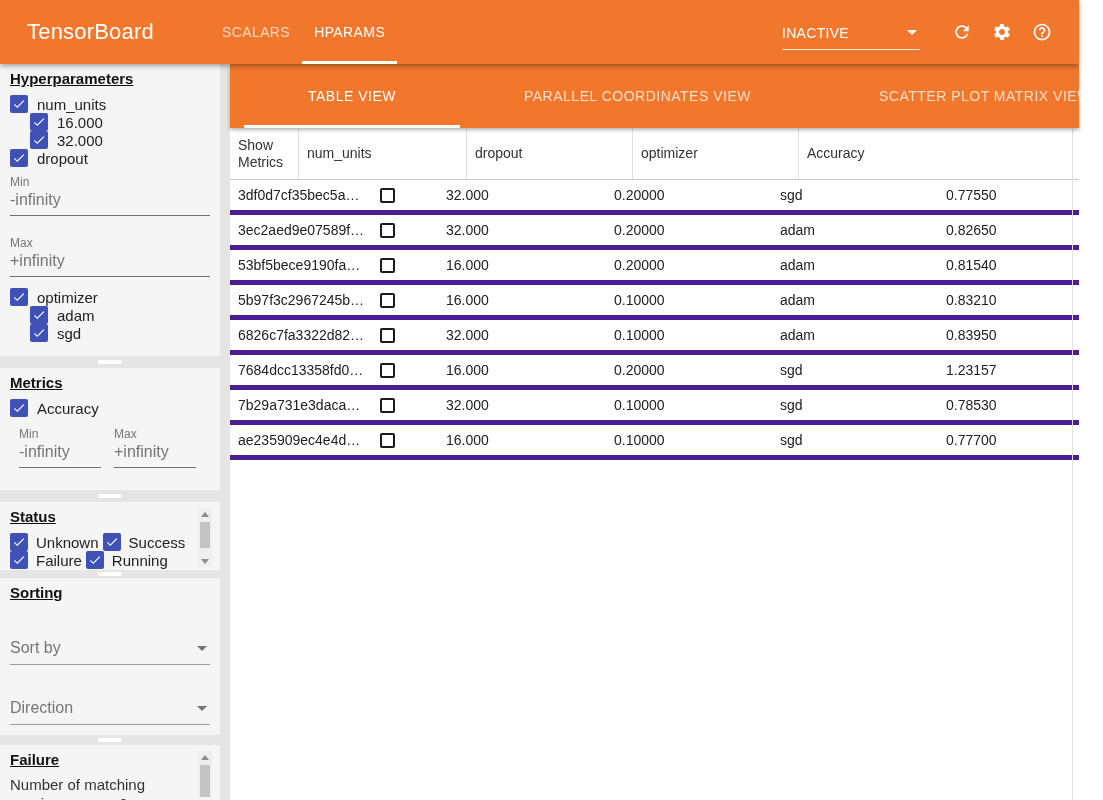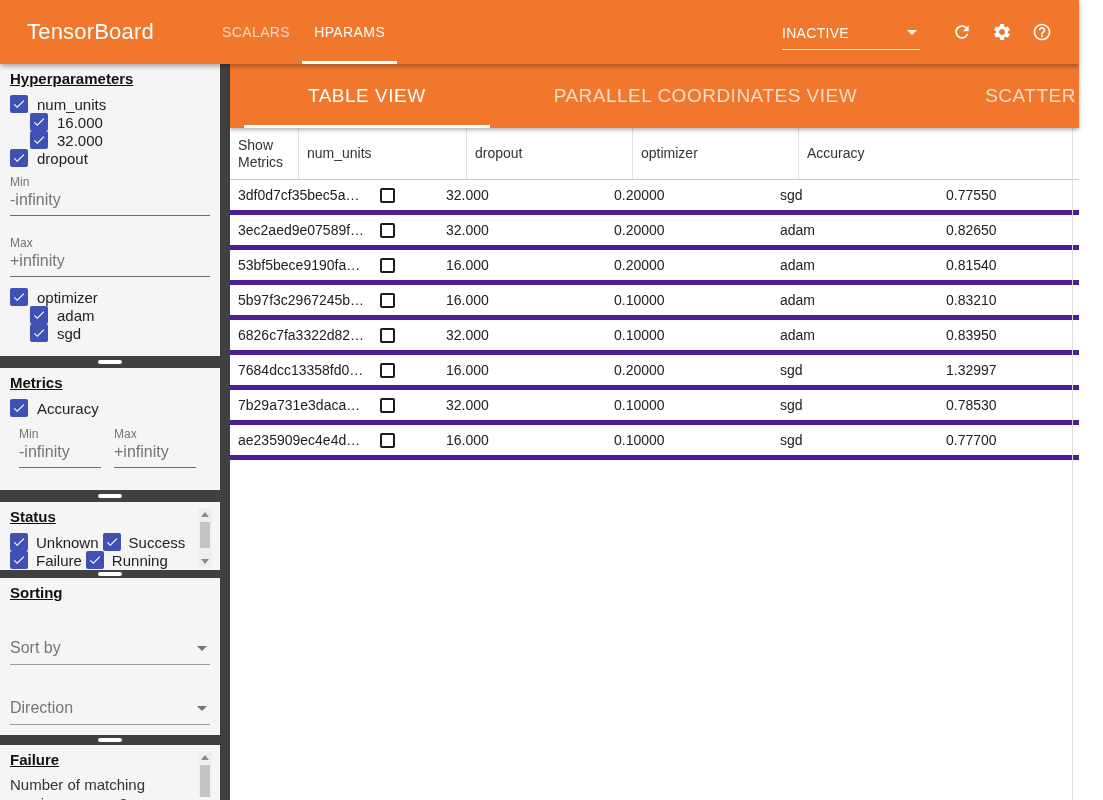--- a/index.html
+++ b/index.html
@@ -24,21 +24,21 @@
   .caret { width:0; height:0; border-left:5px solid transparent; border-right:5px solid transparent;
            border-top:5px solid currentColor; display:inline-block; }
   .caret-white { color:#fff; margin-right:3px; }
   .icon-btn { background:none; border:none; width:20px; height:20px; padding:0; margin-left:20px; cursor:pointer; }
   .icon-btn svg { width:20px; height:20px; fill:#fff; display:block; }
 
   
   .content-row { flex:1; display:flex; min-height:0; }
 
   
-  .sidebar { flex:0 0 230px; width:230px; background:#404040; padding-right:10px;
+  .sidebar { flex:0 0 230px; width:230px; background:#e5e5e5; padding-right:10px;
              display:flex; flex-direction:column; }
   .panel { background:#f5f5f5; padding:6px 10px 0 10px; overflow:hidden; position:relative; }
   .panel h3 { font-size:15px; font-weight:bold; text-decoration:underline; color:#111; }
   .panel-hparams { flex:0 0 292px; }
   .panel-metrics { flex:0 0 122px; }
   .panel-status  { flex:0 0 68px; }
   .panel-sorting { flex:0 0 157px; }
   .panel-paging  { flex:1; }
   .gap { position:relative; flex:0 0 12px; }
   .gap-8 { flex:0 0 8px; } .gap-10 { flex:0 0 10px; }
@@ -82,21 +82,21 @@
   .sel-sortby { margin-top:36px; }
   .sel-direction { margin-top:32px; }
 
   .paging-text { margin-top:7px; font-size:15px; color:#333; line-height:19px; width:172px; }
 
   
   .main { flex:1; display:flex; flex-direction:column; min-width:0; position:relative; }
   .view-tabs { flex:0 0 64px; height:64px; background:#f0772c; display:flex; padding-left:14px;
                position:relative; z-index:10; box-shadow:0 2px 4px rgba(0,0,0,0.3); }
   .view-tab { padding:0 64px; display:flex; align-items:center; white-space:nowrap;
-              color:rgba(255,255,255,0.75); font-size:19px; letter-spacing:0.5px; position:relative; cursor:pointer; }
+              color:rgba(255,255,255,0.75); font-size:14px; letter-spacing:0.5px; position:relative; cursor:pointer; }
   .view-tab.active { color:#fff; }
   .view-tab.active::after { content:""; position:absolute; left:0; right:0; bottom:0; height:3px; background:#fff; }
 
   .table-area { flex:1; background:#fff; position:relative; overflow:hidden; }
   .thead { display:flex; height:52px; border-bottom:1px solid #c9c9c9; }
   .th { display:flex; align-items:center; padding-left:8px; font-size:14px; color:#333;
         border-right:1px solid #e2e2e2; line-height:17px; }
   .th.col-acc { border-right:none; }
   .tr { display:flex; height:35px; align-items:center; border-bottom:5px solid #4c1d95;
         font-size:14px; color:#212121; }
@@ -381,21 +381,21 @@
           <div class="td col-drop">0.10000</div>
           <div class="td col-opt">adam</div>
           <div class="td col-acc">0.83950</div>
         </div>
         <div class="tr">
           <div class="td col-name">7684dcc13358fd0…</div>
           <div class="td col-show"><span class="table-cb"></span></div>
           <div class="td col-num">16.000</div>
           <div class="td col-drop">0.20000</div>
           <div class="td col-opt">sgd</div>
-          <div class="td col-acc">1.32997</div>
+          <div class="td col-acc">1.23157</div>
         </div>
         <div class="tr">
           <div class="td col-name">7b29a731e3daca…</div>
           <div class="td col-show"><span class="table-cb"></span></div>
           <div class="td col-num">32.000</div>
           <div class="td col-drop">0.10000</div>
           <div class="td col-opt">sgd</div>
           <div class="td col-acc">0.78530</div>
         </div>
         <div class="tr">

